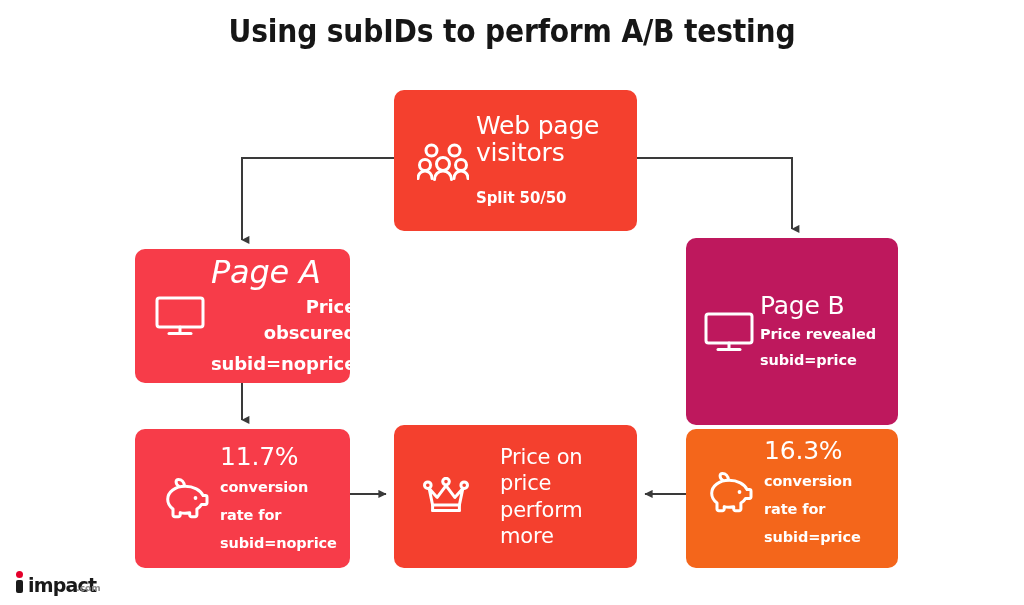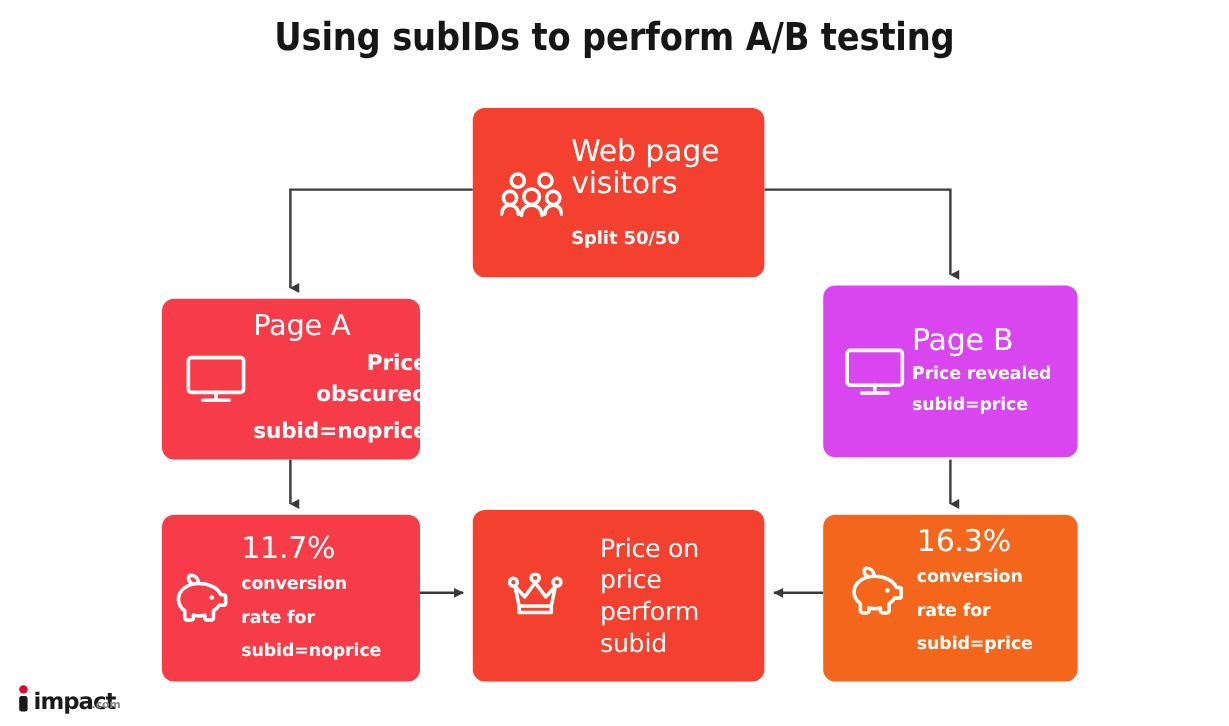--- a/index.html
+++ b/index.html
@@ -101,44 +101,44 @@
   
   #node-page-a {
     left: 135px;
     top: 249px;
     width: 215px;
     height: 134px;
     background: #f73c49;
     padding: 0 10px 0 14px;
   }
   #node-page-a .icon-wrap { width: 62px; }
-  #node-page-a .node-title { font-size: 24px; }
+  #node-page-a .node-title { font-size: 32px; font-style: italic; }
   #node-page-a .node-sub   { font-size: 18px; margin-top: 5px; text-align: right; }
 
   
   #node-page-b {
     left: 686px;
     top: 238px;
     width: 212px;
-    height: 143px;
-    background: #d946ef;
+    height: 187px;
+    background: #be185d;
     padding: 0 10px 0 12px;
   }
   #node-page-b .icon-wrap { width: 62px; }
   #node-page-b .node-title { font-size: 25px; }
   #node-page-b .node-sub   { font-size: 14.5px; margin-top: 5px; }
 
   
   #node-conv-a {
     left: 135px;
     top: 429px;
     width: 215px;
     height: 139px;
     background: #f73c49;
-    padding: 0 8px 0 0;
+    padding: 0 8px 0 19px;
   }
   #node-conv-a .icon-wrap { width: 66px; }
   #node-conv-a .node-title { font-size: 25px; }
   #node-conv-a .node-sub   { font-size: 14.5px; margin-top: 7px; }
 
   
   #node-conv-b {
     left: 686px;
     top: 429px;
     width: 212px;
@@ -338,21 +338,21 @@
       <svg width="46" height="40" viewBox="0 0 46 40" fill="none" stroke="#ffffff" stroke-width="3" stroke-linecap="round" stroke-linejoin="round">
         <circle cx="4.8" cy="8.2" r="3.3"></circle>
         <circle cx="23" cy="4.6" r="3.3"></circle>
         <circle cx="41.2" cy="8.2" r="3.3"></circle>
         <path d="M6.2 11.6 L9.6 28 L36.4 28 L39.8 11.6 L31.8 20.4 L23 8.6 L14.2 20.4 Z"></path>
         <path d="M9.8 33.4 L36.2 33.4"></path>
         <path d="M9.6 28 L9.6 33.4 M36.4 28 L36.4 33.4"></path>
       </svg>
     </div>
     <div class="txt-wrap">
-      <div class="node-title"><span>Price on</span><br><span>price</span><br><span>perform</span><br><span>subid</span></div>
+      <div class="node-title"><span>Price on</span><br><span>price</span><br><span>perform</span><br><span>more</span></div>
     </div>
   </div>
 
 </div>
 
 <div id="brand-logo">
   <div class="logo-mark">
     <div class="logo-dot"></div>
     <div class="logo-stem"></div>
   </div>

